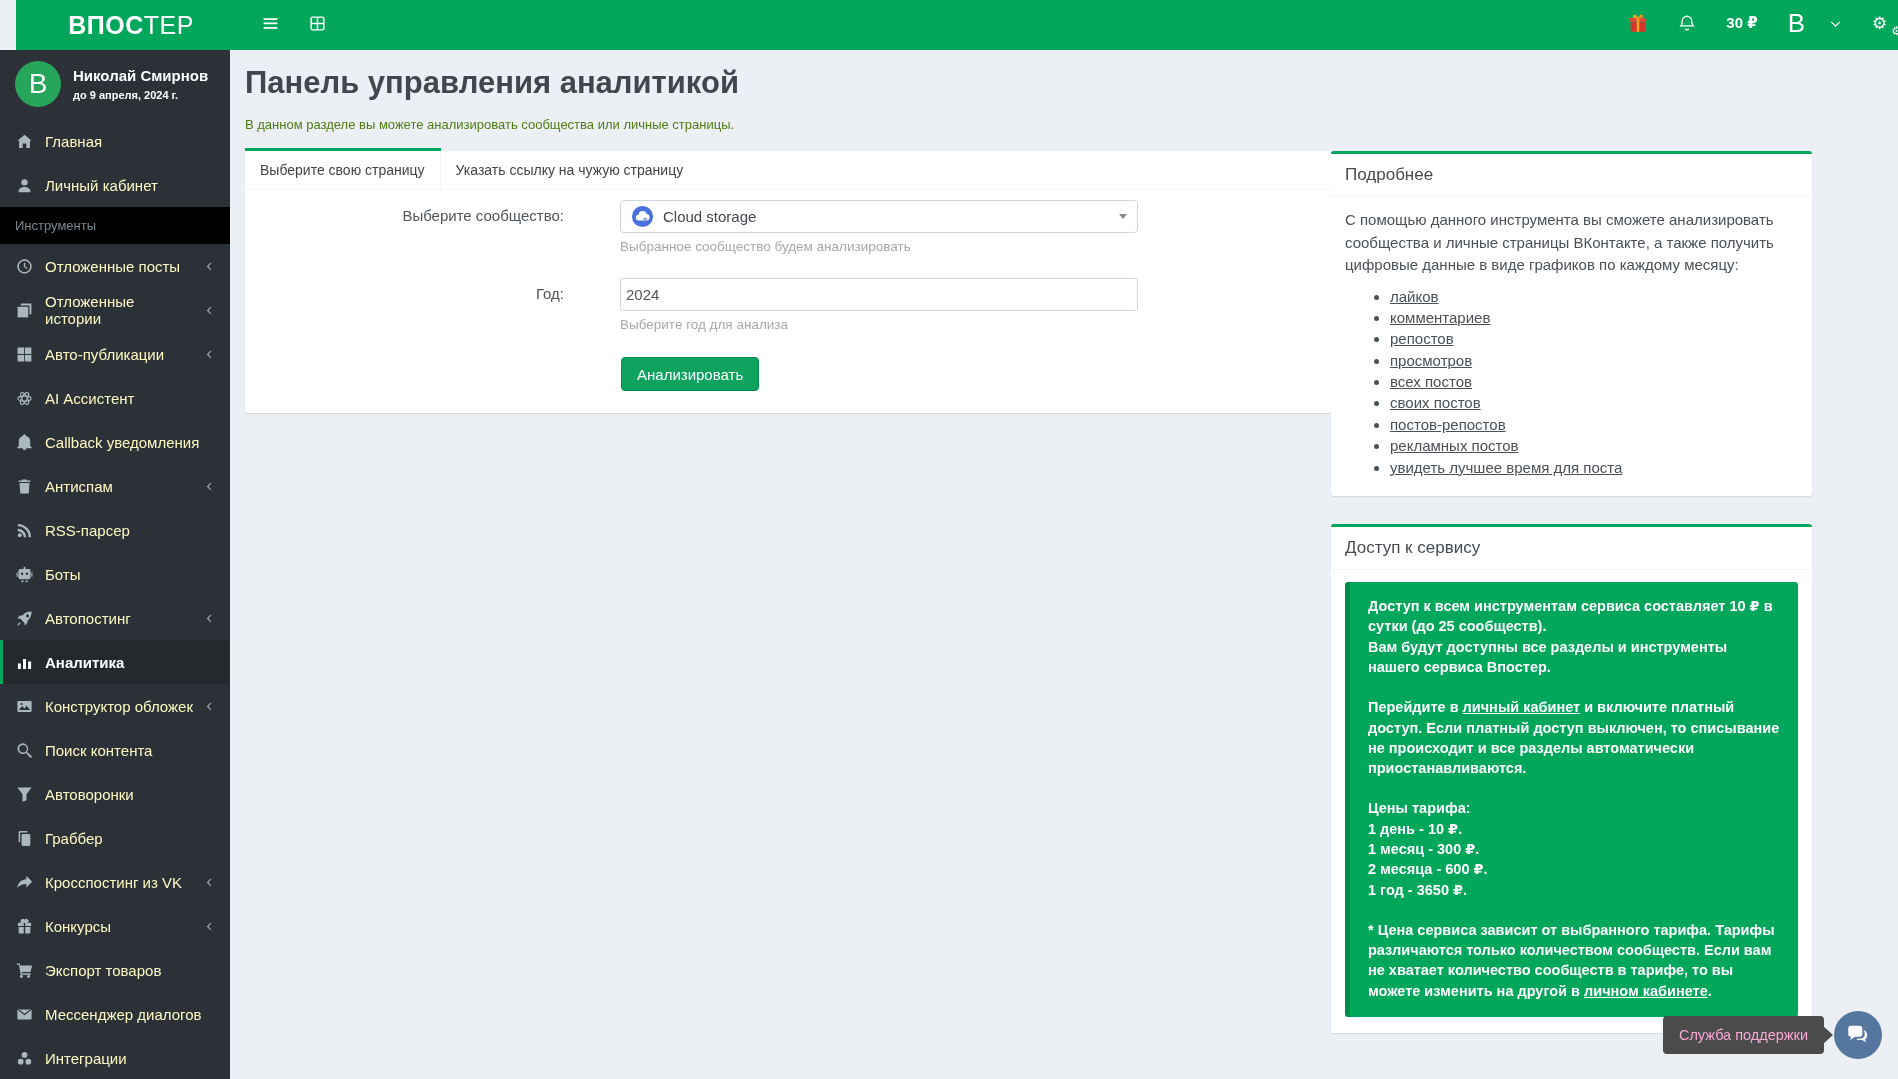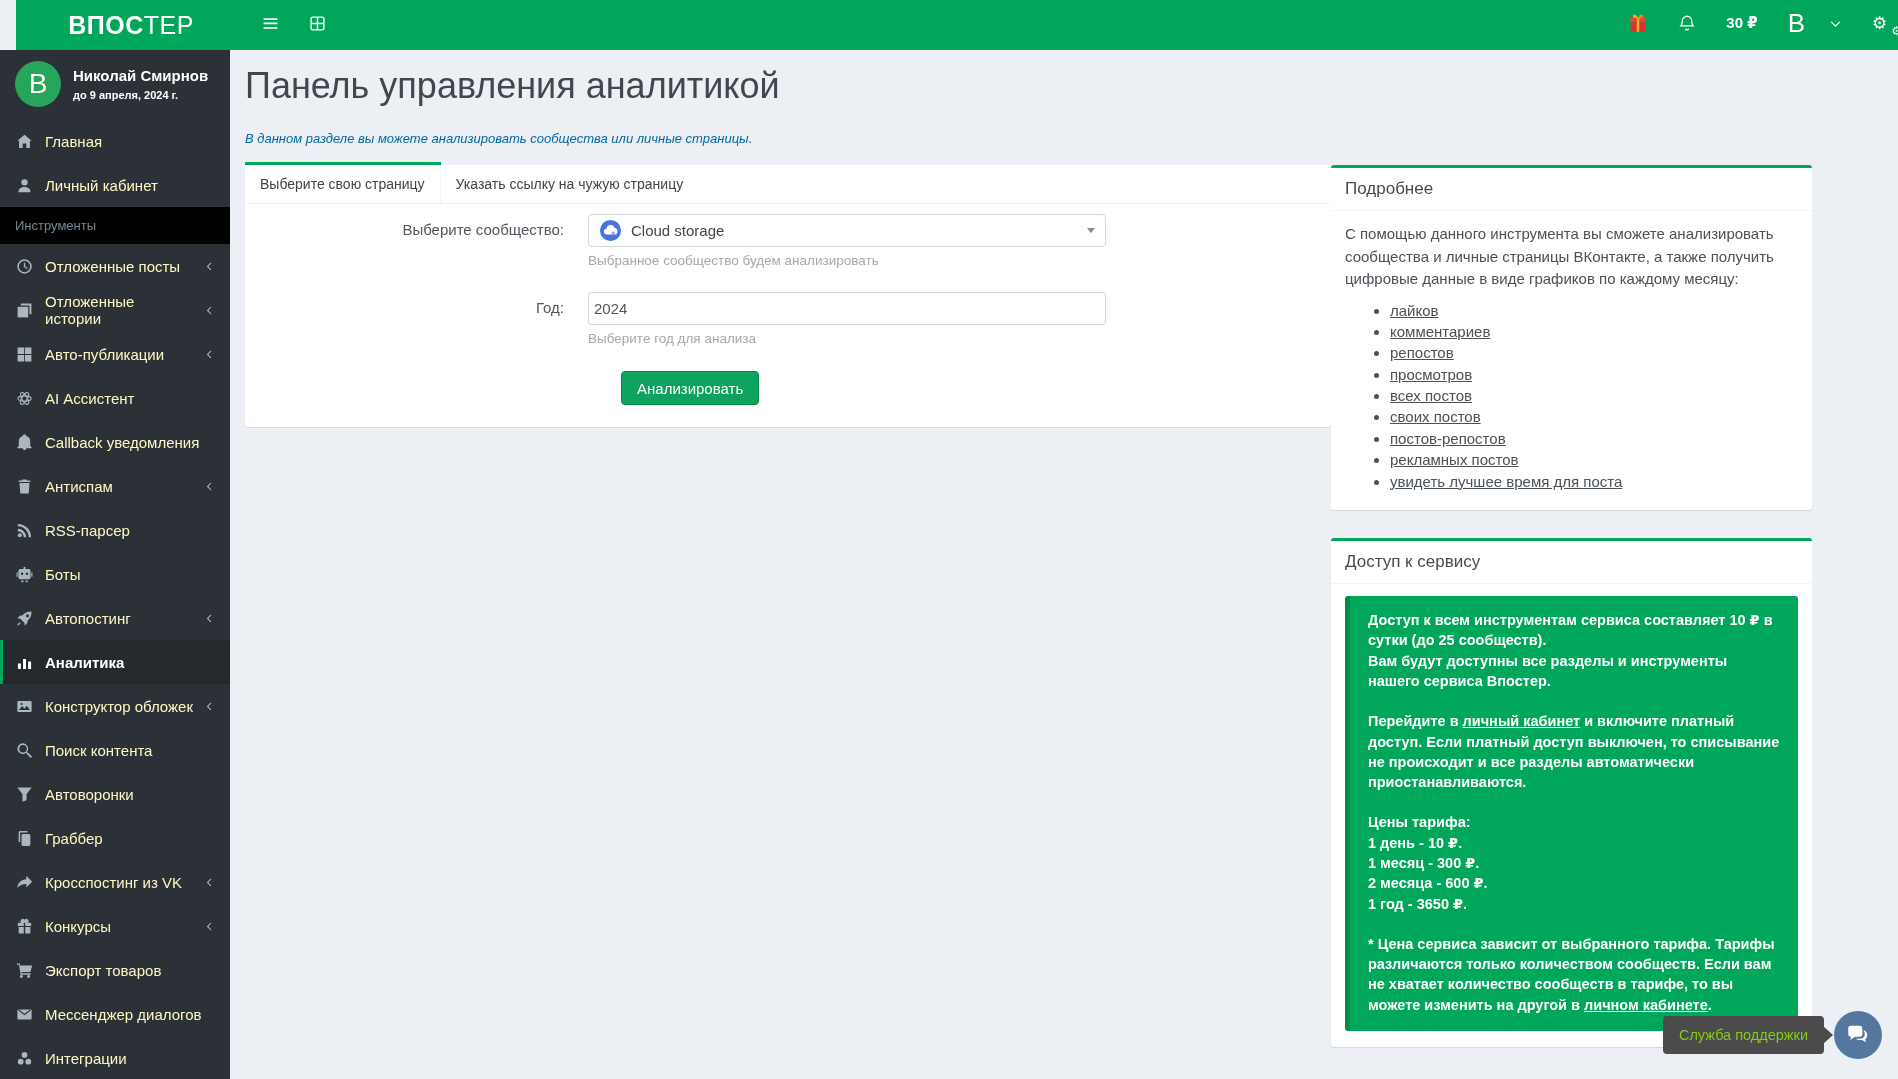--- a/index.html
+++ b/index.html
@@ -29,33 +29,33 @@
   .user-until { color:#fff; font-size:11px; font-weight:600; margin-top:5px; }
   .menu { list-style:none; margin:2px 0 0; padding:0; }
   .menu li.item { height:44px; display:flex; align-items:center; gap:11px; padding:0 15px; color:#fef9c3; font-size:15px; cursor:pointer; }
   .menu li.item .mi { width:19px; flex:none; display:flex; justify-content:center; color:#aab7be; }
   .menu li.section { height:37px; display:flex; align-items:center; padding:0 15px; background:#000000; color:#79878f; font-size:13px; }
   .menu li.item.active { background:#24292e; border-left:3px solid #00a65a; padding-left:12px; color:#fff; font-weight:700; }
   .menu li.item.active .mi { color:#fff; }
   .chev { margin-left:auto; display:flex; color:#b8c7ce; }
   
   .content { position:absolute; left:230px; top:50px; right:0; bottom:0; padding:13px 13px 0 15px; }
-  h1.page-title { margin:2px 0 0; font-size:36px; font-weight:400; color:#40484e; }
-  .page-sub { margin:24px 0 0; font-size:13px; color:#0369a1;font-style:italic; }
+  h1.page-title { margin:2px 0 0; font-size:31px; font-weight:700; color:#40484e; }
+  .page-sub { margin:16px 0 0; font-size:13px; color:#4d7c0f; }
   .columns { display:flex; margin-top:19px; align-items:flex-start; }
   .main-card { width:1086px; background:#fff; box-shadow:0 1px 1px rgba(0,0,0,.1); border-radius:0 0 3px 3px; position:relative; }
   .tabs { display:flex; border-bottom:1px solid #f4f4f4; }
   .tab { padding:11px 15px; font-size:14px; color:#444; cursor:pointer; position:relative; }
   .tab.active { border-right:1px solid #f4f4f4; background:#fff; }
   .tab.active::before { content:""; position:absolute; top:-3px; left:0; right:-1px; height:3px; background:#00a65a; }
   .card-body { padding:10px 0 22px; }
   .frow { display:flex; }
   .frow.r2 { margin-top:24px; }
   .flabel { width:343px; text-align:right; padding:7px 24px 0 0; font-size:15px; color:#4f565c; }
-  .ffield { width:518px; }
+  .ffield { width:518px;margin-left:32px; }
   .fselect { height:33px; border:1px solid #d2d6de; border-radius:4px; background:#fff; display:flex; align-items:center; padding:0 10px; gap:9px; cursor:pointer; }
   .fselect .sel-text { font-size:15px; color:#41474d; flex:1; }
   .caret { width:0; height:0; border-left:4px solid transparent; border-right:4px solid transparent; border-top:5px solid #888; }
   .fhelp { margin-top:6px; font-size:13.5px; color:#a4a9ae; }
   .finput { width:100%; height:33px; border:1px solid #d2d6de; border-radius:3px; padding:0 5px; font-size:15px; color:#4f565c; font-family:inherit; outline:none; }
   .btn-row { margin-top:25px; padding-left:376px; }
   .btn { background:#0fa; background:#0da35f; border:1px solid #008d4c; border-radius:4px; color:#fff; font-size:15px; font-family:inherit; padding:0 15px; height:34px; cursor:pointer; }
   
   .col-right { width:481px; flex:none; }
   .side-card { background:#fff; border-top:3px solid #00a65a; border-radius:3px; box-shadow:0 1px 1px rgba(0,0,0,.1); }
@@ -64,21 +64,21 @@
   .sc-body { padding:12px 14px 16px; font-size:15px; color:#4a5157; line-height:1.5; }
   .details-list { margin:10px 0 2px; padding-left:33px; }
   .details-list li { line-height:1.36; margin:1px 12px;text-decoration:underline; }
   .callout { background:#00a65a; border-left:5px solid #008d4c; border-radius:3px; color:#fff; padding:14px 18px 16px; font-weight:700; font-size:14.5px; line-height:1.4; }
   .callout p { margin:0 0 20px; }
   .callout p:last-child { margin-bottom:0; }
   .callout .pline { display:block; }
   .callout a { color:#fff; text-decoration:underline; cursor:pointer; }
   
   .support { position:fixed; right:16px; bottom:20px; display:flex; align-items:center; gap:10px; z-index:40; }
-  .s-tooltip { background:#4b4b4b; color:#84cc16; font-size:14.5px; padding:11px 16px; border-radius:4px; position:relative; white-space:nowrap;text-align:right; }
+  .s-tooltip { background:#4b4b4b; color:#f9a8d4; font-size:14.5px; padding:11px 16px; border-radius:4px; position:relative; white-space:nowrap;text-align:right; }
   .s-tooltip::after { content:""; position:absolute; right:-9px; top:50%; transform:translateY(-50%); border-left:10px solid #4b4b4b; border-top:9px solid transparent; border-bottom:9px solid transparent; }
   .chat-btn { width:48px; height:48px; border-radius:50%; background:#55779f; border:none; display:flex; align-items:center; justify-content:center; cursor:pointer; }
   svg { display:block; }
 </style>
 </head>
 <body>
 
 <header class="topbar">
   <div class="logo">
     <span class="b">ВПОС</span>

